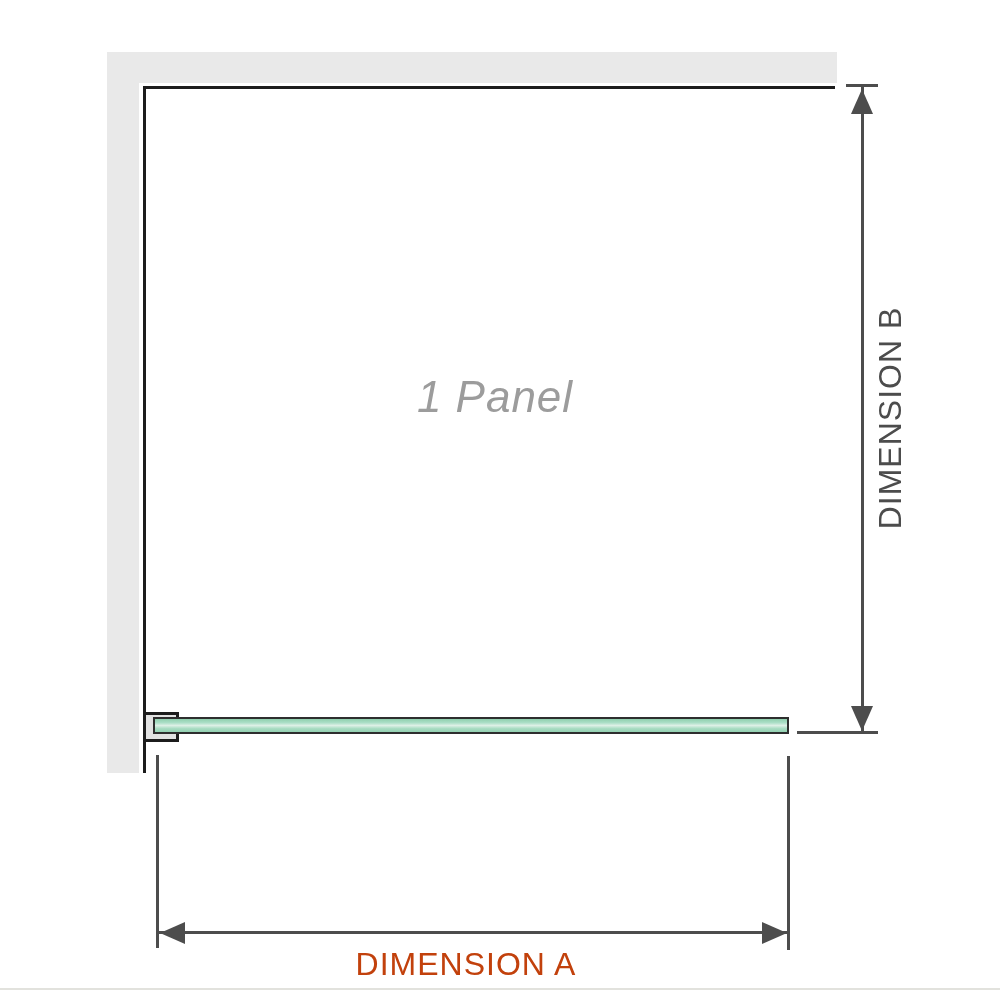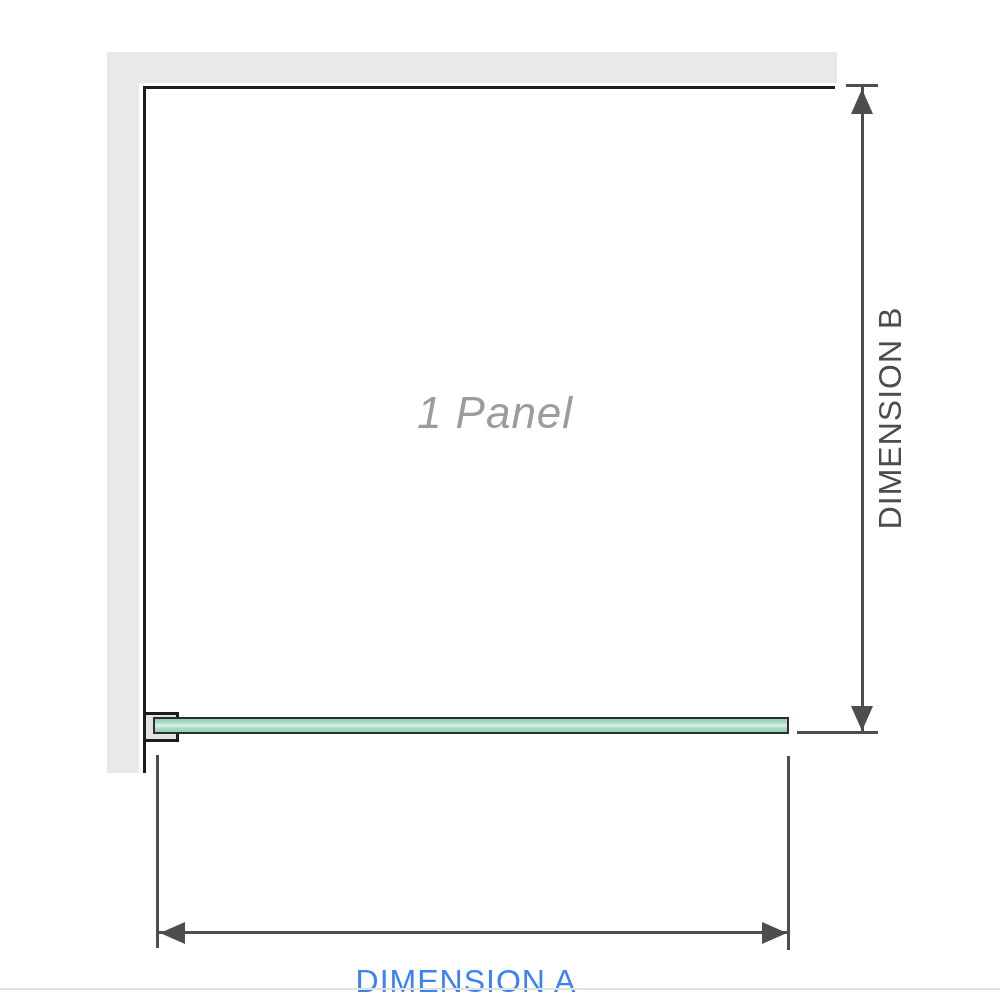--- a/index.html
+++ b/index.html
@@ -20,21 +20,21 @@
   
   .wall-top  { left:107px; top:52px; width:730px; height:31px; background:#e9e9e9; }
   .wall-left { left:107px; top:52px; width:32px;  height:721px; background:#e9e9e9; }
 
   
   .edge-top  { left:143px; top:86px; width:692px; height:3px; background:#1c1c1c; }
   .edge-left { left:143px; top:86px; width:3px;  height:687px; background:#1c1c1c; }
 
   
   .panel-label {
-    left:345px; top:388px; width:300px; height:50px;
+    left:345px; top:372px; width:300px; height:50px;
     text-align:center; line-height:50px;
     font-size:44px; font-style:italic; font-weight:400;
     color:#9c9c9c; letter-spacing:1px;
   }
 
   
   .bracket {
     left:143px; top:712px; width:36px; height:30px;
     border:3px solid #1c1c1c; background:#e2e2e2; box-sizing:border-box;
   }
@@ -80,21 +80,21 @@
     border-right:25px solid #4d4d4d;
   }
   .dima-arrow-right {
     left:762px; top:922px;
     border-top:11px solid transparent; border-bottom:11px solid transparent;
     border-left:25px solid #4d4d4d;
   }
   .dima-label {
     left:316px; top:946px; width:300px; height:36px;
     text-align:center; line-height:36px;
-    font-size:32px; font-weight:300; letter-spacing:1px; color:#3b82f6;margin-top:17px;
+    font-size:32px; font-weight:300; letter-spacing:1px; color:#c2410c;
   }
 
   
   .bottom-divider { left:0; top:988px; width:1000px; height:2px; background:#e2e2dd; }
 </style>
 </head>
 <body>
 
 <div class="canvas">
 

